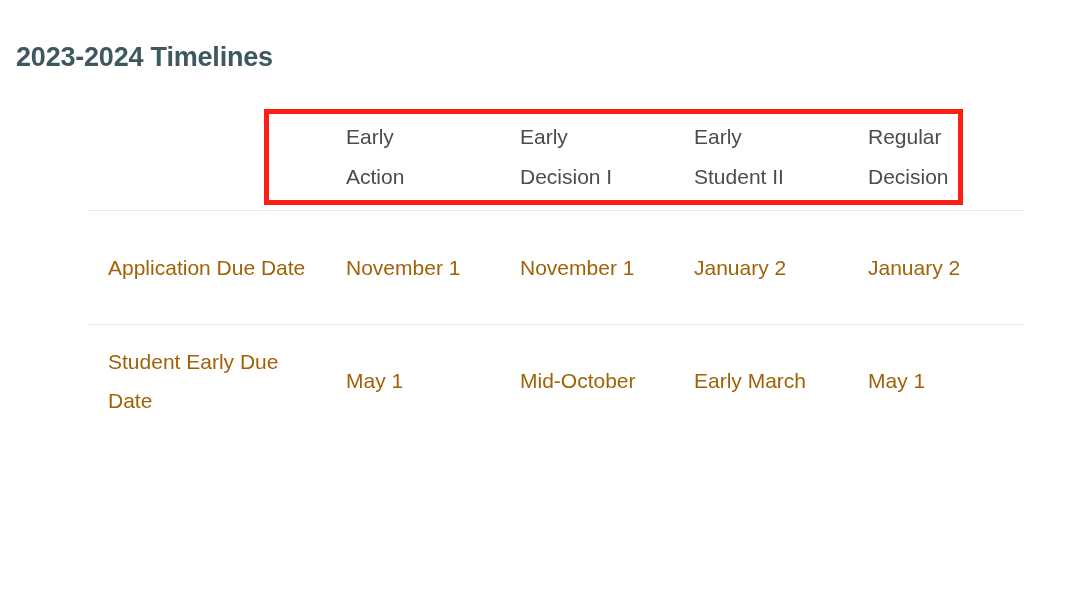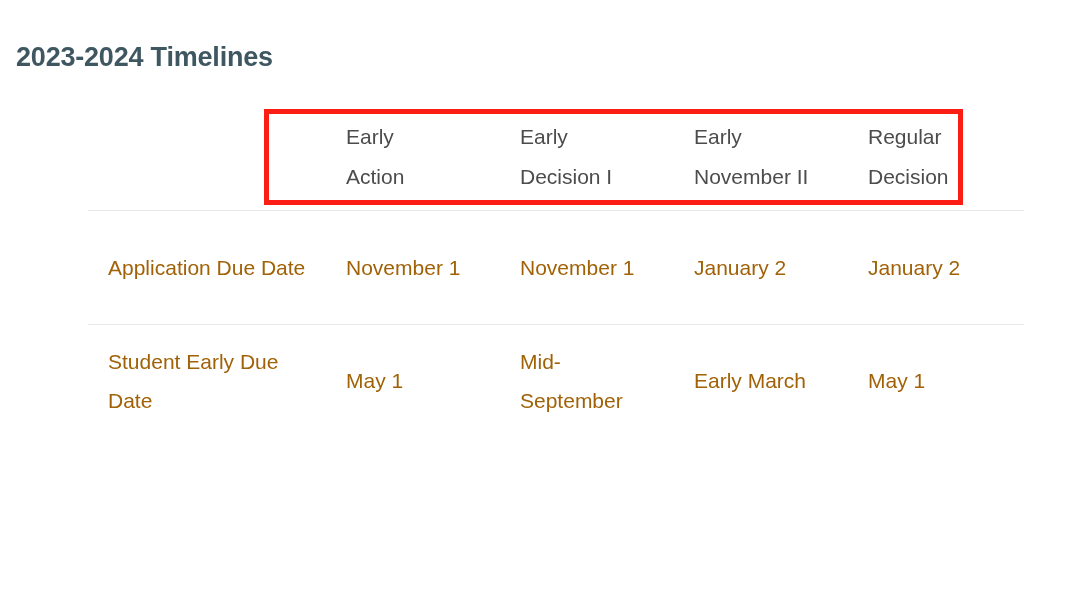--- a/index.html
+++ b/index.html
@@ -117,39 +117,39 @@
       <th>
         <span class="hdr-text">Early</span>
         <span class="hdr-text">Action</span>
       </th>
       <th>
         <span class="hdr-text">Early</span>
         <span class="hdr-text">Decision I</span>
       </th>
       <th>
         <span class="hdr-text">Early</span>
-        <span class="hdr-text">November II</span>
+        <span class="hdr-text">Student II</span>
       </th>
       <th>
         <span class="hdr-text">Regular</span>
         <span class="hdr-text">Decision</span>
       </th>
     </tr>
   </thead>
   <tbody>
     <tr class="body-row r1">
       <td class="row-label">Application Due Date</td>
       <td>November 1</td>
       <td>November 1</td>
       <td>January 2</td>
       <td>January 2</td>
     </tr>
     <tr class="body-row r3">
       <td class="row-label">Student Early Due Date</td>
       <td>May 1</td>
-      <td>Mid-September</td>
+      <td>Mid-October</td>
       <td>Early March</td>
       <td>May 1</td>
     </tr>
   </tbody>
 </table>
 
 <div class="annotation-box"></div>
 
 </body></html>

